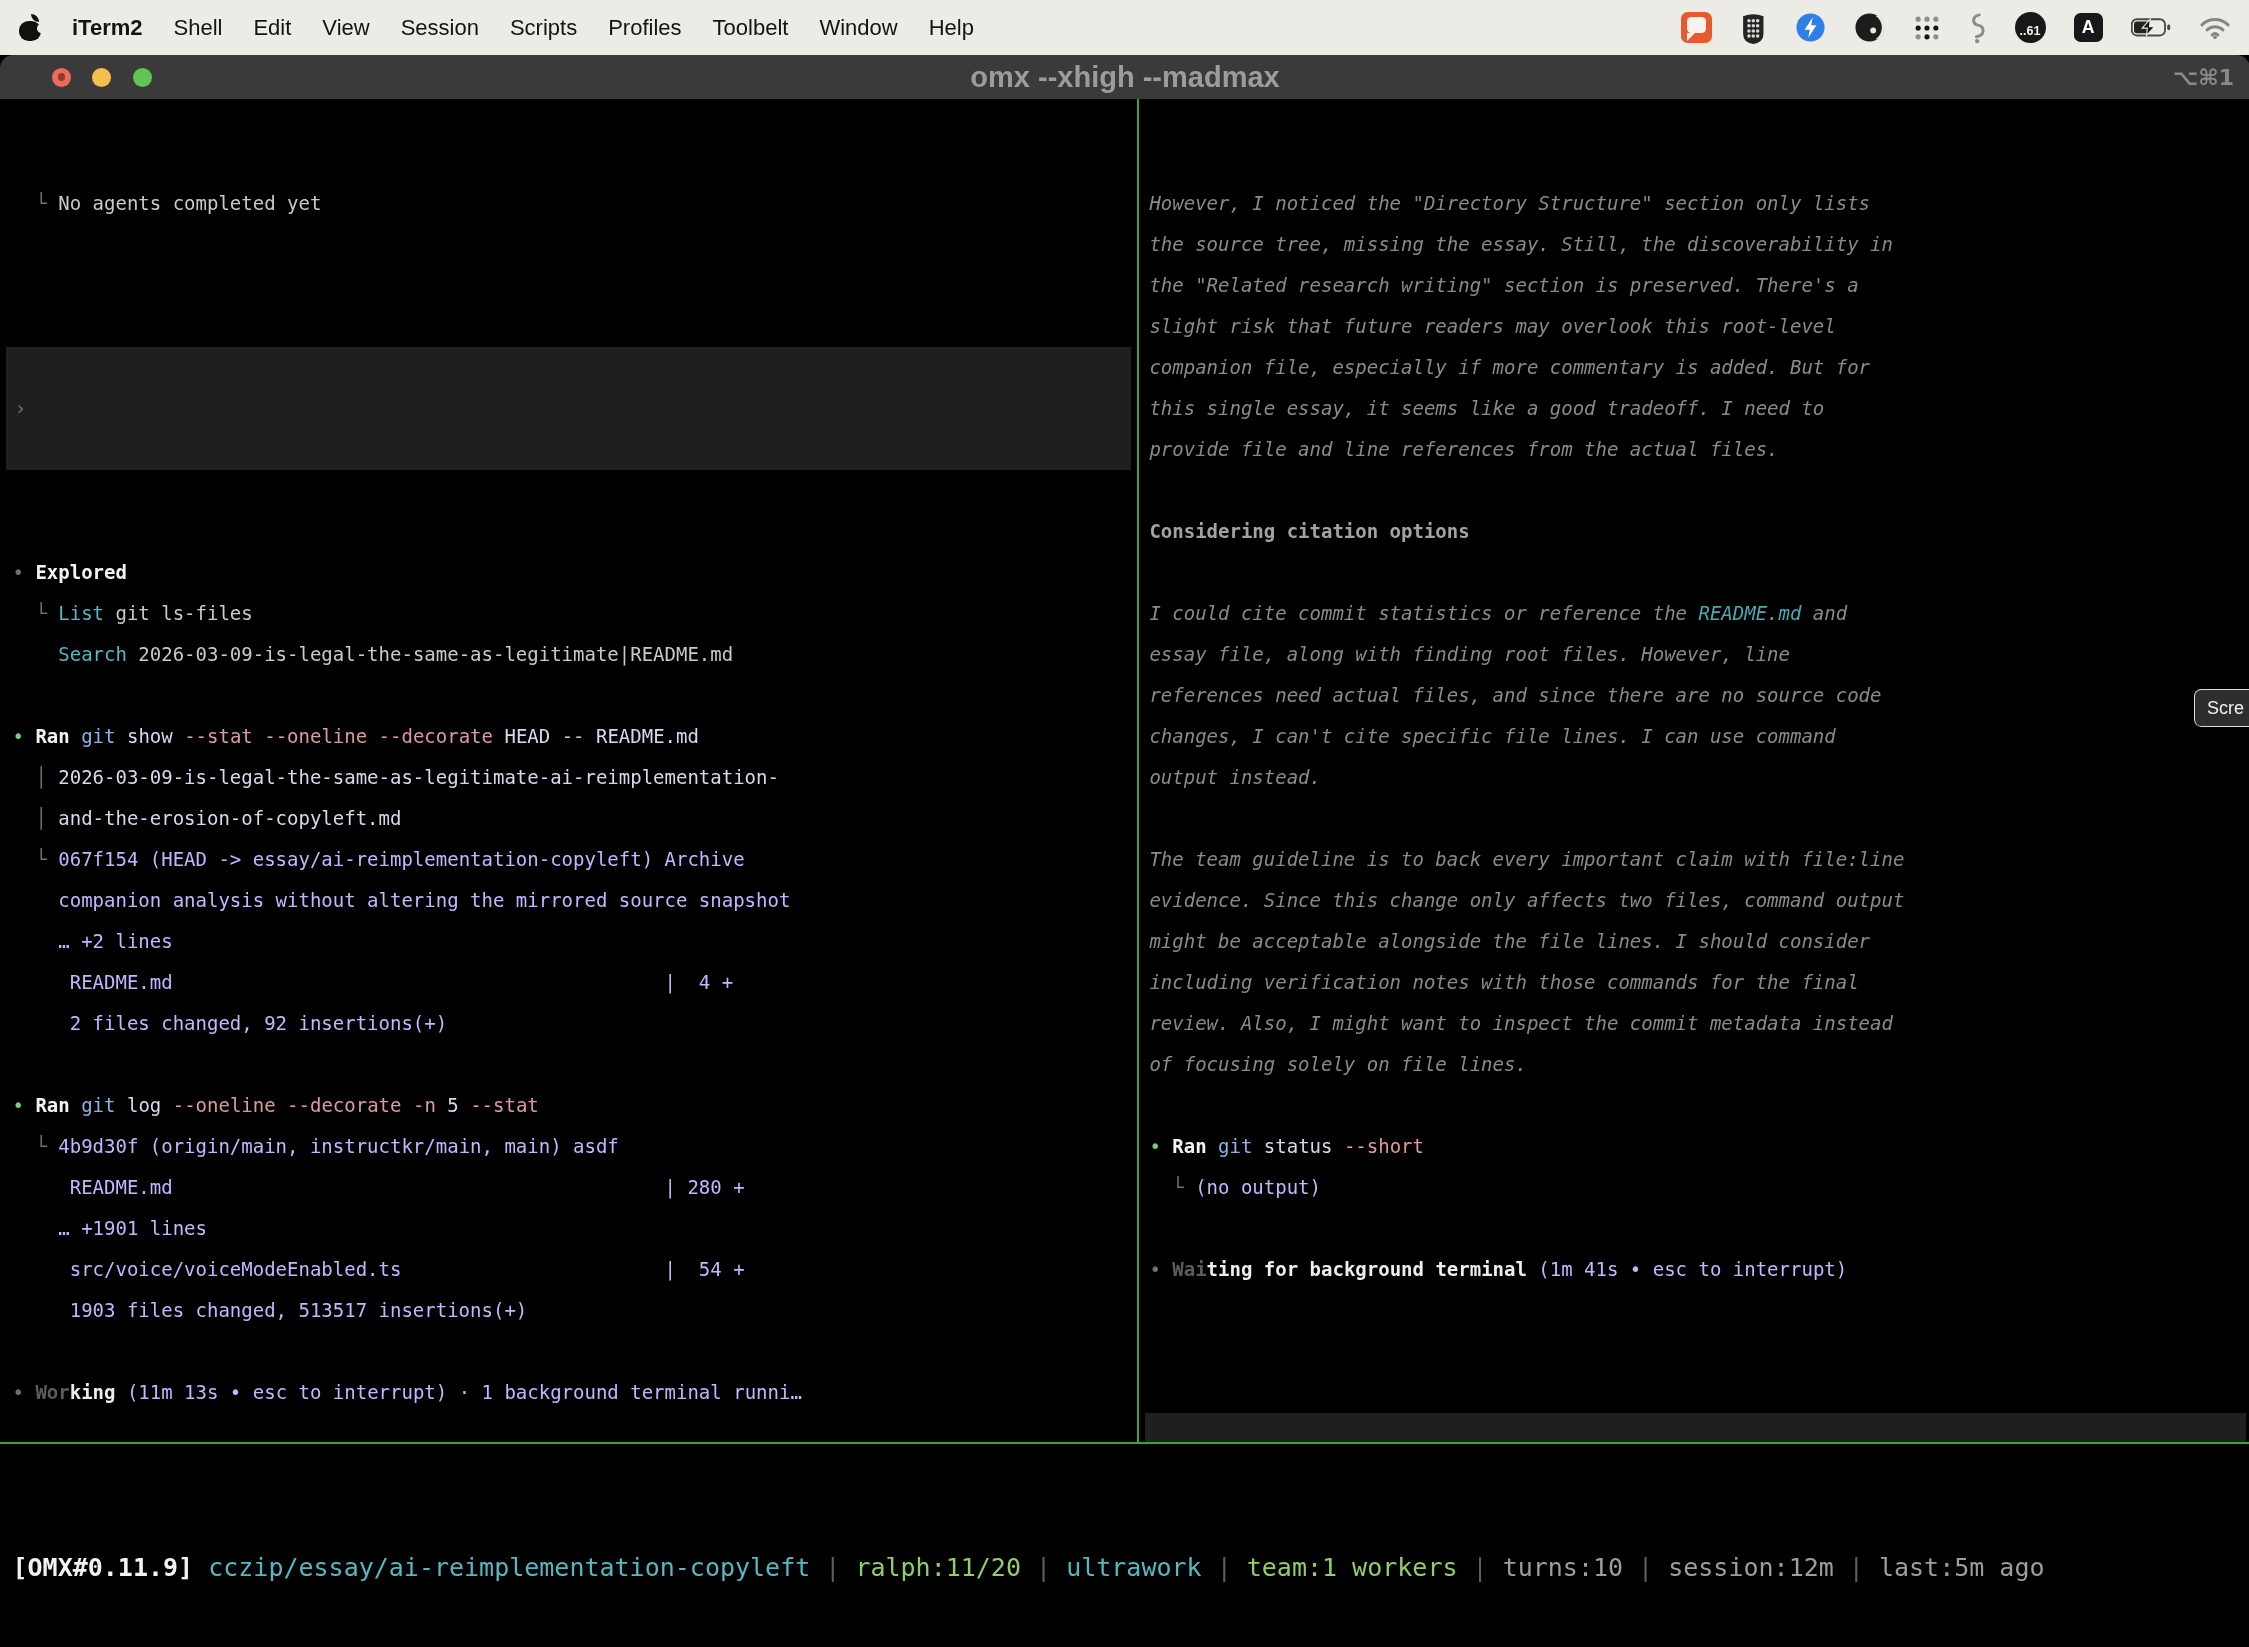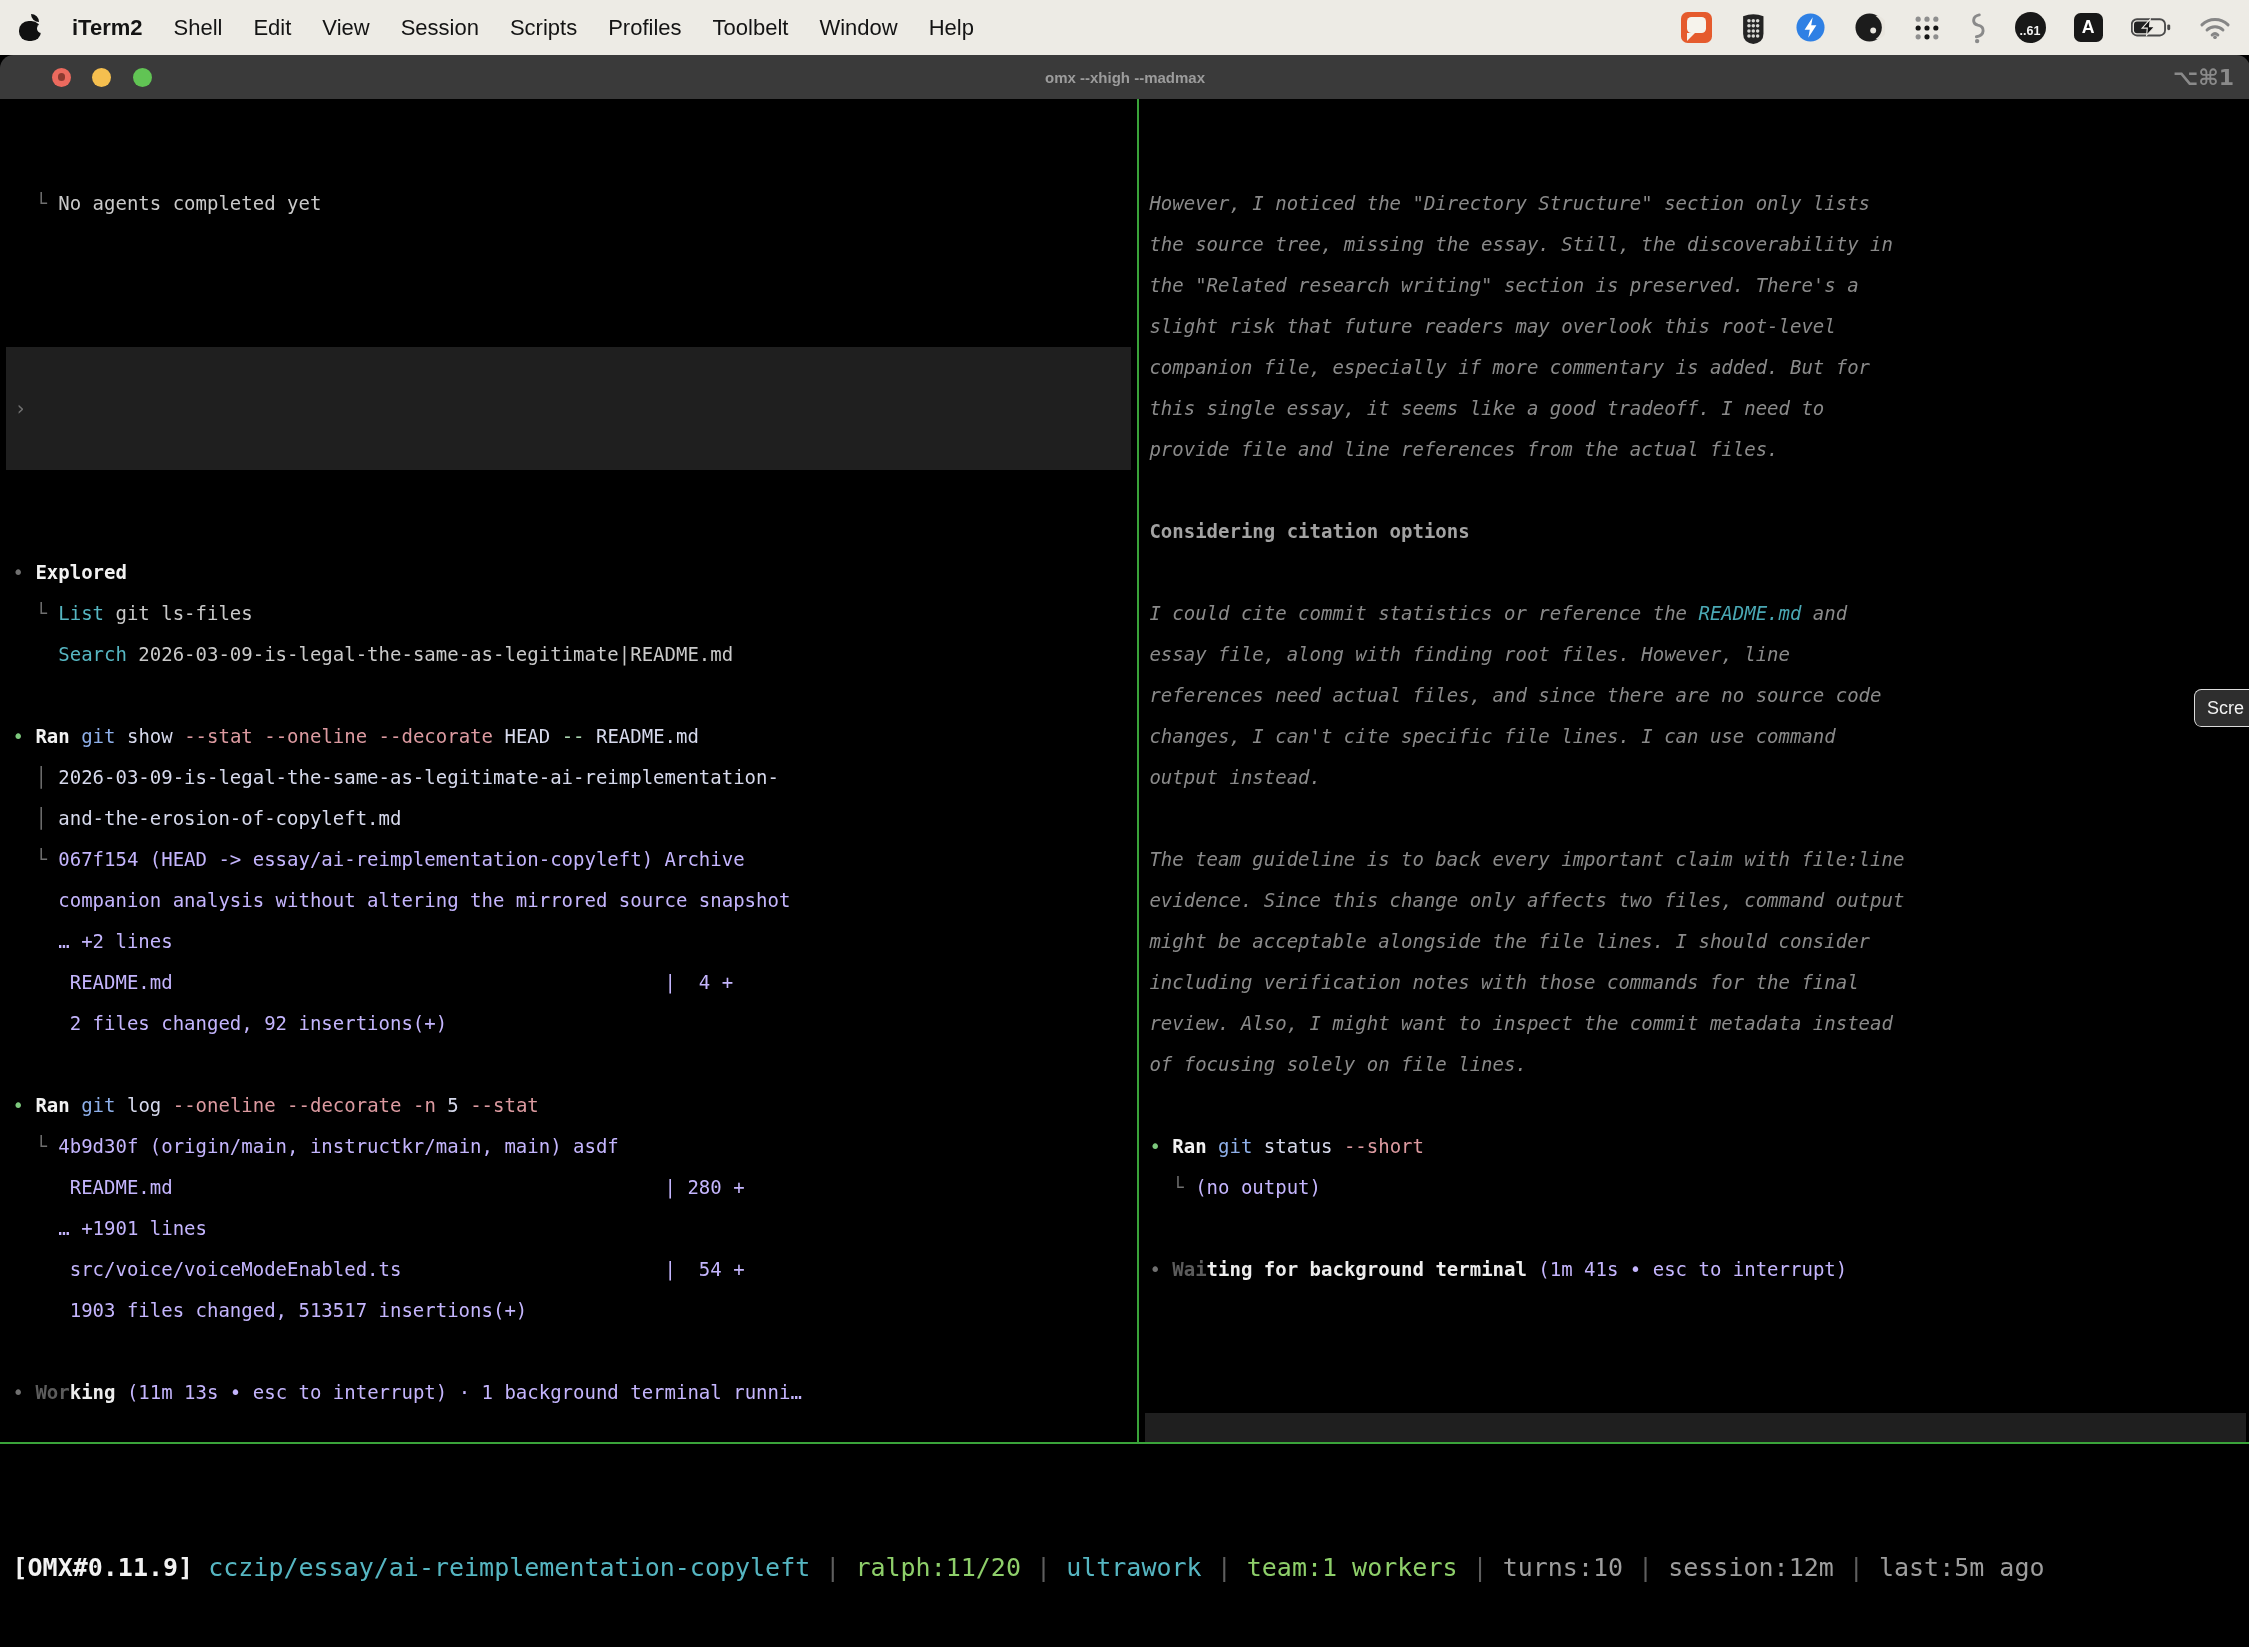--- a/index.html
+++ b/index.html
@@ -28,21 +28,21 @@
   
   .window{position:absolute;top:55px;left:0;width:2250px;}
   .titlebar{height:44px;background:#3a3a3a;border-radius:13.3px 13.3px 0 0;position:relative;
     display:flex;align-items:center;justify-content:center;}
   .tl{position:absolute;left:52px;top:12.5px;display:flex;gap:21.4px;}
   .tl .b{width:19px;height:19px;border-radius:50%;}
   .b.red{background:#ec6a5e;position:relative;}
   .b.red .dot{position:absolute;left:5.9px;top:5.9px;width:7.4px;height:7.4px;border-radius:50%;background:#8c3a30;}
   .b.yellow{background:#f5bf4f;}
   .b.green{background:#61c454;}
-  .title{font-family:"Liberation Sans",sans-serif;font-weight:700;font-size:15px;color:#9c9c9c;}
+  .title{font-family:"Liberation Sans",sans-serif;font-weight:700;font-size:29px;color:#9c9c9c;}
   .shortcut{position:absolute;right:16px;top:0;height:44px;display:flex;align-items:center;
     font-family:"DejaVu Sans",sans-serif;font-weight:700;font-size:22px;color:#8a8a8a;}
 
   
   .term{display:flex;height:1343px;background:#000;position:relative;}
   .pane{font-size:19px;line-height:41px;white-space:pre;overflow:hidden;box-sizing:border-box;}
   .pane-left{width:1137px;padding:2.2px 0 0 12.5px;}
   .divider-v{width:2.2px;background:#3aa33a;}
   .pane-right{width:1111px;padding:2.2px 0 0 10.3px;}
   .tline{height:41px;}

